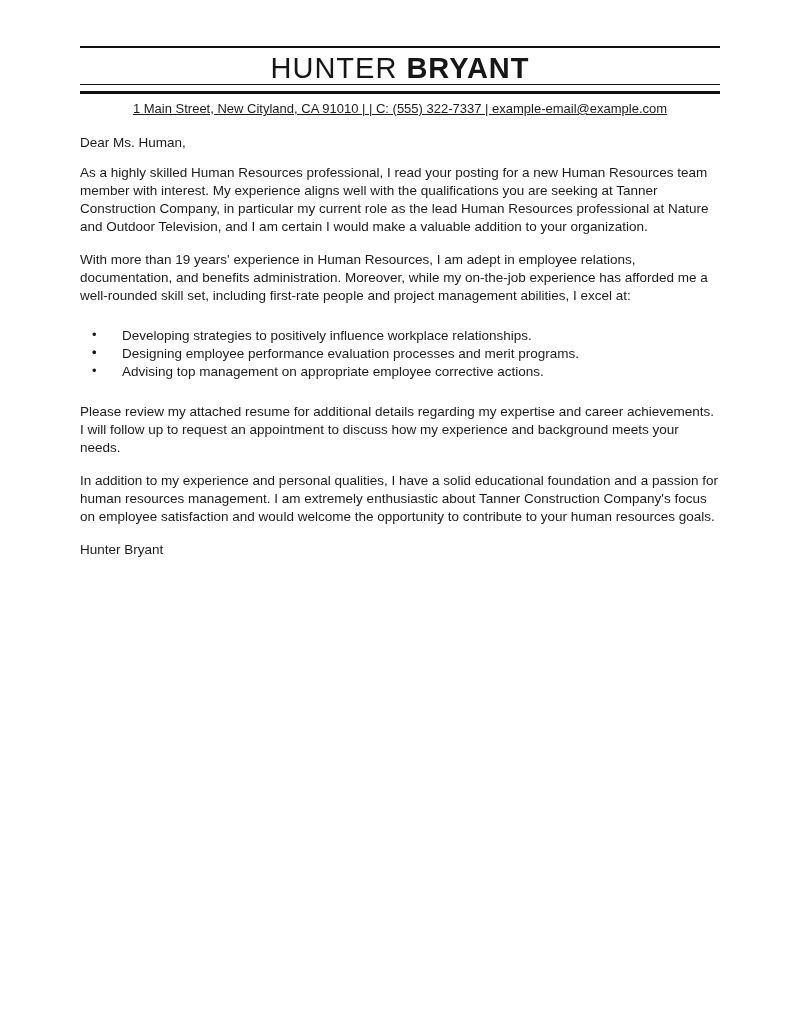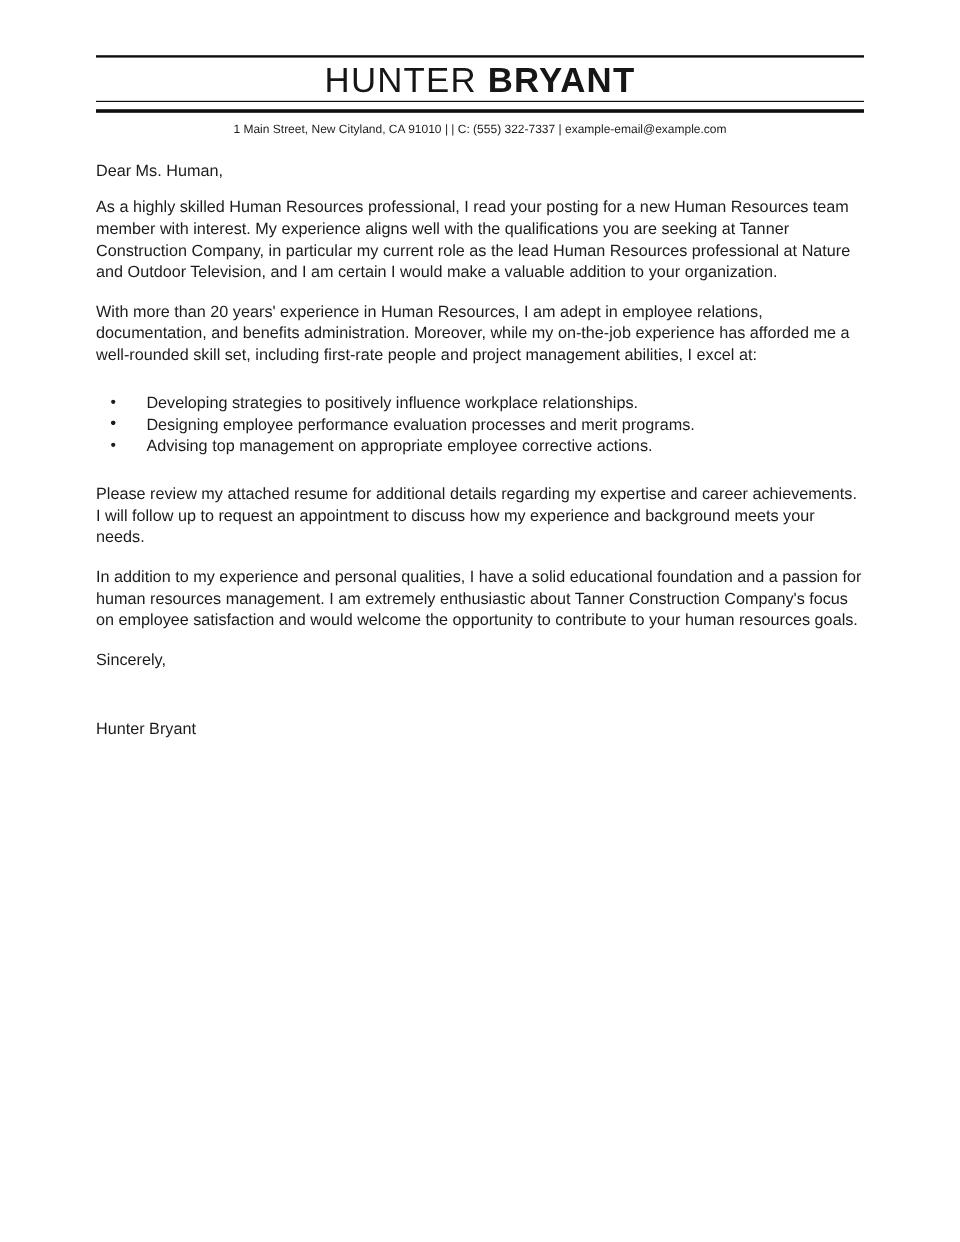--- a/index.html
+++ b/index.html
@@ -42,24 +42,25 @@
     border-top: 1px solid #0f0f0f;
     height: 0;
   }
   .rule-thick {
     border-top: 3px solid #0f0f0f;
     height: 0;
     margin-top: 6px;
   }
   .contact-line {
     margin: 7px 0 0 0;
-    font-size: 10px;
+    font-size: 13px;
     line-height: 15px;
     text-align: center;
     color: #1c1c1c;
+    text-decoration: underline;
   }
   
   .letter-body {
     margin-top: 18px;
     font-size: 13.5px;
     line-height: 18px;
   }
   .letter-body p {
     margin: 0 0 15px 0;
   }
@@ -103,33 +104,32 @@
     <div class="rule-thick"></div>
     <p class="contact-line">1 Main Street, New Cityland, CA 91010 | | C: (555) 322-7337 | example-email@example.com</p>
   </header>
 
   <main class="letter-body">
 
     <p class="salutation">Dear Ms. Human,</p>
 
     <p>As a highly skilled Human Resources professional, I read your posting for a new Human Resources team member with interest. My experience aligns well with the qualifications you are seeking at Tanner Construction Company, in particular my current role as the lead Human Resources professional at Nature and Outdoor Television, and I am certain I would make a valuable addition to your organization.</p>
 
-    <p>With more than 20 years' experience in Human Resources, I am adept in employee relations, documentation, and benefits administration. Moreover, while my on-the-job experience has afforded me a well-rounded skill set, including first-rate people and project management abilities, I excel at:</p>
+    <p>With more than 19 years' experience in Human Resources, I am adept in employee relations, documentation, and benefits administration. Moreover, while my on-the-job experience has afforded me a well-rounded skill set, including first-rate people and project management abilities, I excel at:</p>
 
     <ul class="bullet-list">
       <li><span class="bullet-dot">•</span><span>Developing strategies to positively influence workplace relationships.</span></li>
       <li><span class="bullet-dot">•</span></li>
       <li><span class="bullet-dot">•</span><span>Designing employee performance evaluation processes and merit programs.</span></li>
       <li><span class="bullet-dot">•</span><span>Advising top management on appropriate employee corrective actions.</span></li>
     </ul>
 
     <p>Please review my attached resume for additional details regarding my expertise and career achievements. I will follow up to request an appointment to discuss how my experience and background meets your needs.</p>
 
     <p>In addition to my experience and personal qualities, I have a solid educational foundation and a passion for human resources management. I am extremely enthusiastic about Tanner Construction Company's focus on employee satisfaction and would welcome the opportunity to contribute to your human resources goals.</p>
 
 
-    <p class="valediction">Sincerely,</p>
 
     <p class="signature">Hunter Bryant</p>
 
   </main>
 
 </div>
 
 </body></html>

